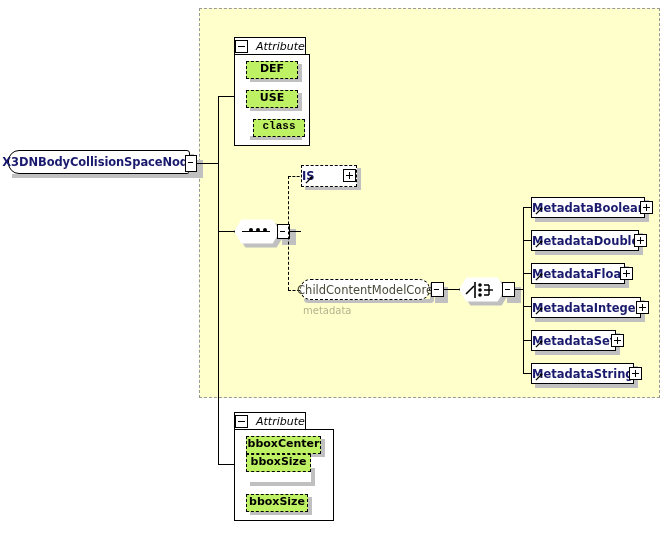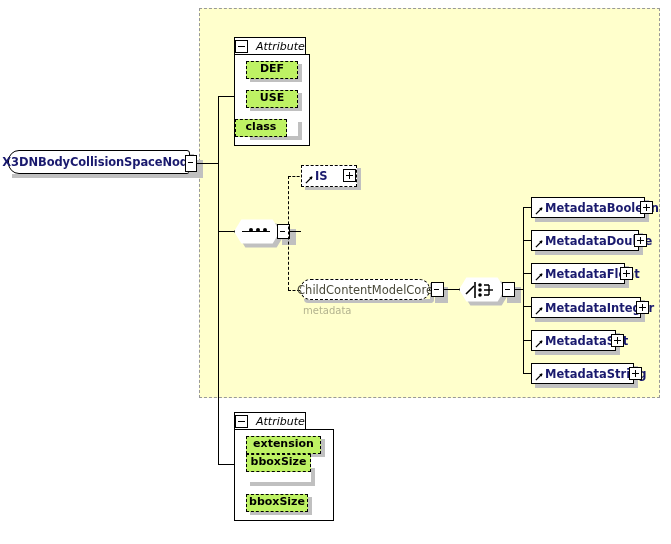--- a/index.html
+++ b/index.html
@@ -160,21 +160,20 @@
     border: 1px solid #000000;
     box-sizing: border-box;
     display: flex;
     align-items: center;
   }
   .elem-box .e-label {
     font-size: 11.5px;
     font-weight: bold;
     color: #1a1a6e;
     white-space: nowrap;
-    margin-left: 13px;
   }
   .elem-arrow {
     position: absolute;
     left: 3px;
     bottom: 2px;
     width: 9px;
     height: 9px;
     pointer-events: none;
   }
 
@@ -281,21 +280,21 @@
   </div>
 
   <div class="chip-shadow-b" style="left:250px; top:107px; width:52px;"></div>
   <div class="chip-shadow-r" style="left:298px; top:93px; height:18px;"></div>
   <div class="attr-chip" style="left:246px; top:90px; width:52px; height:18px;">
     <span>USE</span>
   </div>
 
   <div class="chip-shadow-b" style="left:250px; top:136px; width:52px;"></div>
   <div class="chip-shadow-r" style="left:298px; top:122px; height:18px;"></div>
-  <div class="attr-chip" style="left:235px; top:119px; width:52px; height:18px;">
+  <div class="attr-chip" style="left:253px; top:119px; width:52px; height:18px;font-family:Liberation Mono, monospace;">
     <span>class</span>
   </div>
 
   <div class="conn-shadow" style="left:238px; top:222px;"></div>
   <div class="connector" style="left:234px; top:218px;"></div>
 
   <div class="tick" style="left:242px; top:231px; width:28px; height:1px;"></div>
   <div class="tick" style="left:249px; top:228px; width:4px; height:4px; border-radius:50%;"></div>
   <div class="tick" style="left:256px; top:228px; width:4px; height:4px; border-radius:50%;"></div>
   <div class="tick" style="left:263px; top:228px; width:4px; height:4px; border-radius:50%;"></div>
@@ -427,21 +426,21 @@
 
   <div class="attr-tab" style="left:234px; top:412px; width:72px; height:18px;">
     <span class="toggle minus" style="position:relative; left:0; top:0;"></span>
     <span class="t-label">Attribute</span>
   </div>
   <div class="attr-box" style="left:234px; top:429px; width:100px; height:92px;"></div>
 
   <div class="chip-shadow-b" style="left:250px; top:453px; width:75px;"></div>
   <div class="chip-shadow-r" style="left:321px; top:439px; height:18px;"></div>
   <div class="attr-chip" style="left:246px; top:436px; width:75px; height:18px;">
-    <span>extension</span>
+    <span>bboxCenter</span>
   </div>
 
   <div class="chip-shadow-b" style="left:250px; top:482px; width:65px;"></div>
   <div class="chip-shadow-r" style="left:311px; top:468px; height:18px;"></div>
   <div class="attr-chip" style="left:246px; top:454px; width:65px; height:18px;">
     <span>bboxSize</span>
   </div>
 
   <div class="chip-shadow-b" style="left:250px; top:511px; width:62px;"></div>
   <div class="chip-shadow-r" style="left:308px; top:497px; height:18px;"></div>

